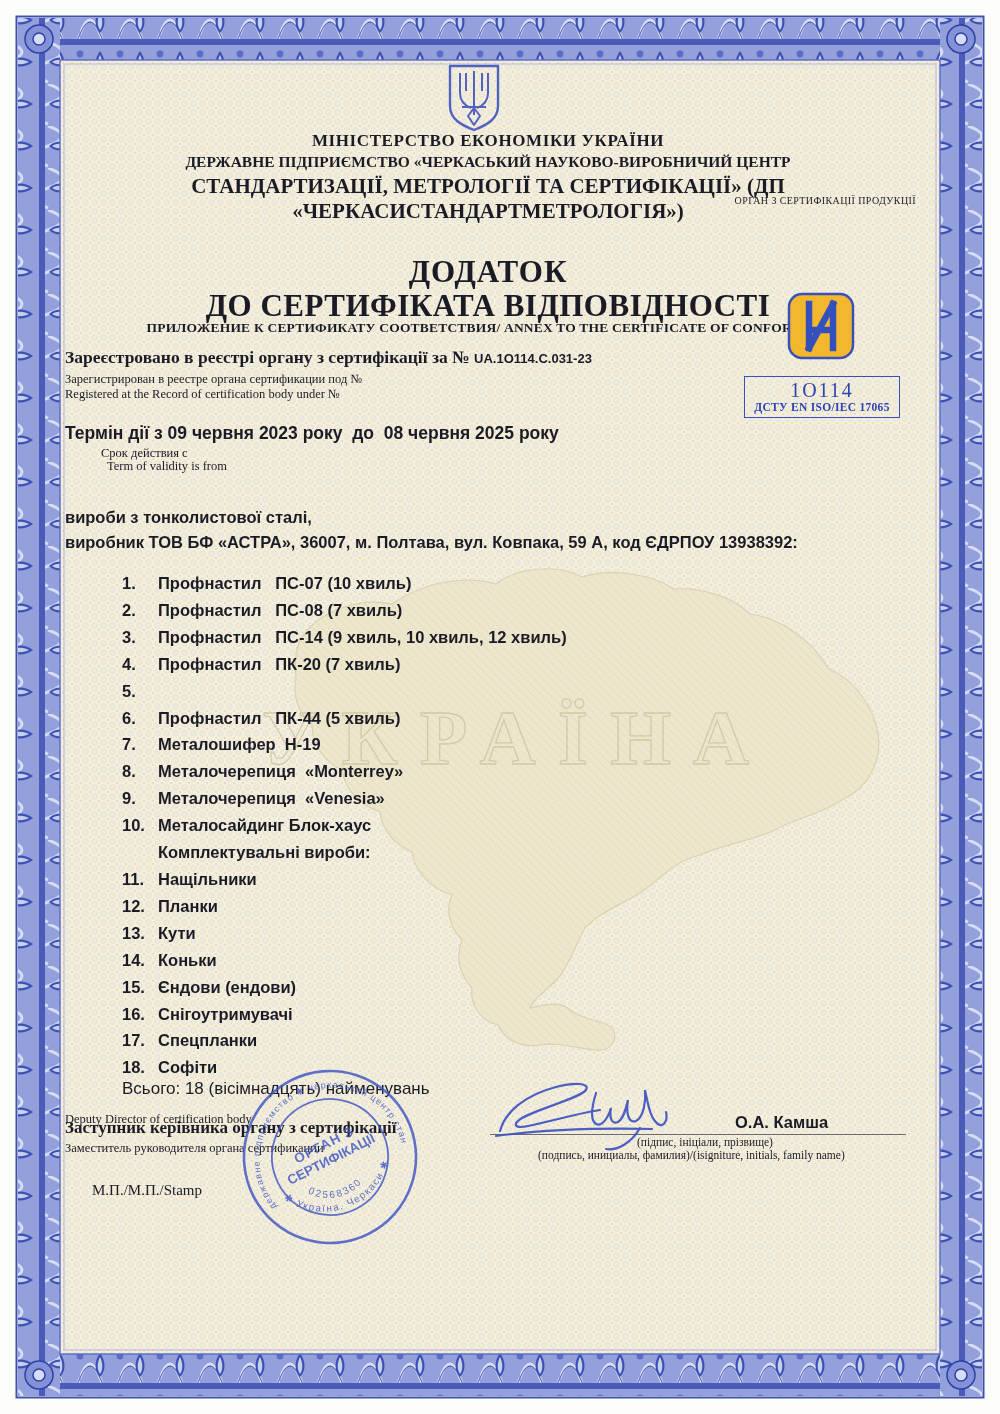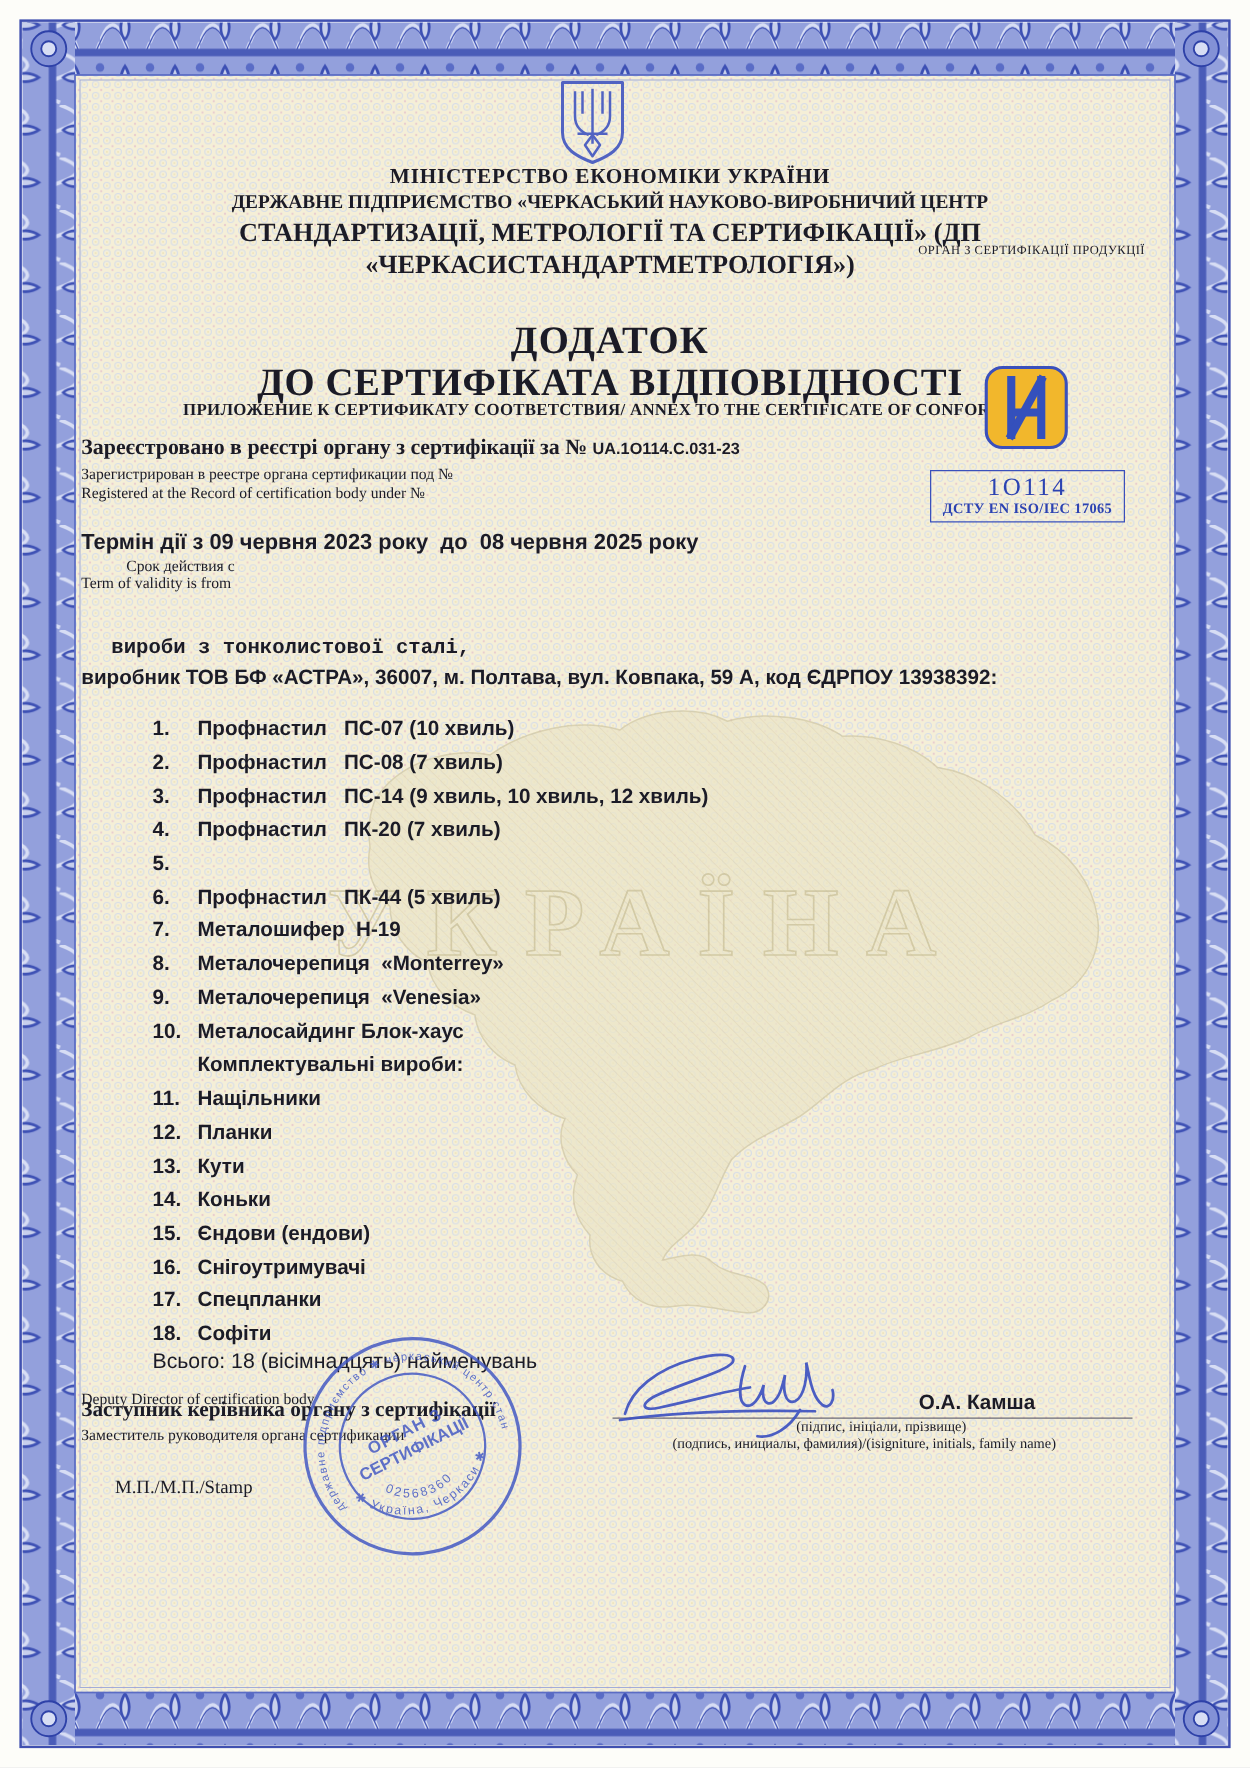--- a/index.html
+++ b/index.html
@@ -14,22 +14,22 @@
   .title1{top:254px;font-size:31px;font-weight:bold;letter-spacing:1px;}
   .title2{top:288px;font-size:31px;font-weight:bold;letter-spacing:.5px;}
   .subtitle{top:320px;font-size:13.5px;font-weight:bold;letter-spacing:.2px;}
   .reg-main{left:65px;top:347px;font-size:17.5px;font-weight:bold;white-space:pre;}
   .reg-num{font-family:"Liberation Sans",sans-serif;font-size:13px;}
   .reg-ru{left:65px;top:372px;font-size:12.5px;}
   .reg-en{left:65px;top:387px;font-size:12.5px;}
   .validity{left:65px;top:423px;font-family:"Liberation Sans",sans-serif;
             font-size:17.5px;font-weight:bold;white-space:pre;}
   .val-ru{left:65px;top:446px;font-size:12.5px;margin-left:36px;}
-  .val-en{left:65px;top:459px;font-size:12.5px;}
-  .prod1{left:65px;top:508px;font-family:Liberation Mono, monospace;font-size:16.5px;font-weight:bold;padding-left:24px;}
+  .val-en{left:65px;top:459px;font-size:12.5px;padding-left:42px;}
+  .prod1{left:65px;top:508px;font-family:Liberation Sans, sans-serif;font-size:16.5px;font-weight:bold;}
   .prod2{left:65px;top:533px;font-family:"Liberation Sans",sans-serif;font-size:16.5px;font-weight:bold;}
   .items{left:122px;top:570px;width:680px;font-family:"Liberation Sans",sans-serif;
          font-size:16.5px;font-weight:bold;}
   .item-row{display:flex;line-height:26.9px;}
   .item-num{width:36px;flex:none;}
   .item-label{white-space:pre;}
   .total{left:122px;top:1079px;font-family:"Liberation Sans",sans-serif;font-size:17px;font-weight:normal;}
   .pos-ua{left:65px;top:1118px;font-size:17px;font-weight:bold;}
   .pos-ru{left:65px;top:1141px;font-size:12.5px;}
   .pos-en{left:65px;top:1112px;font-size:12.5px;}

